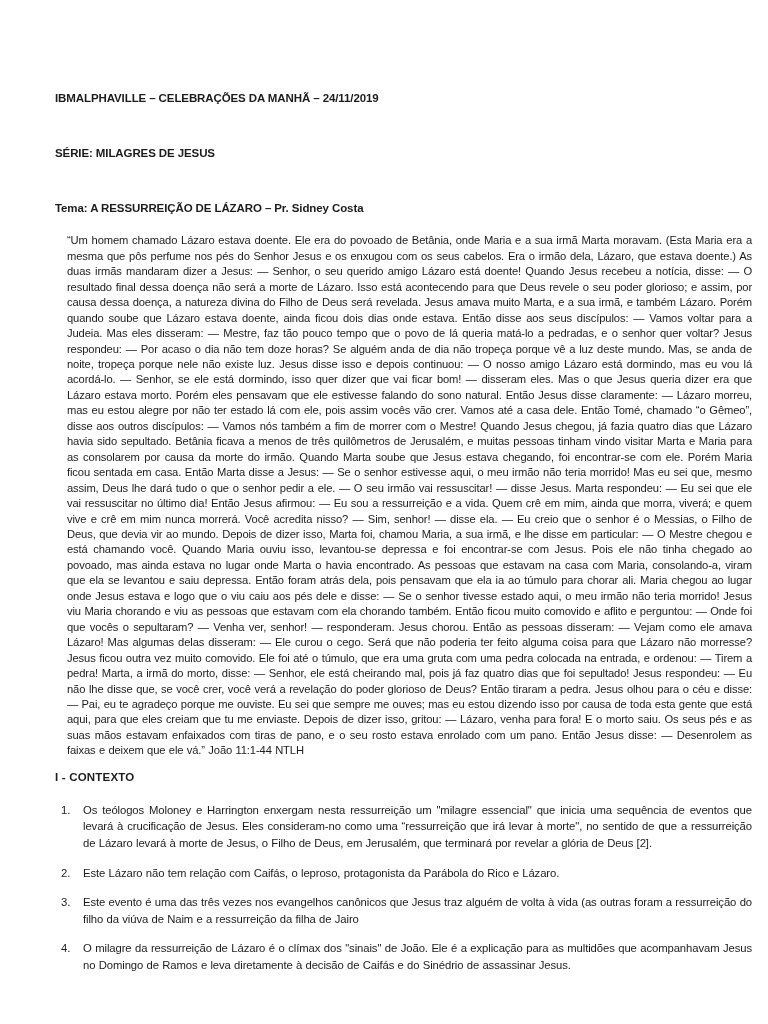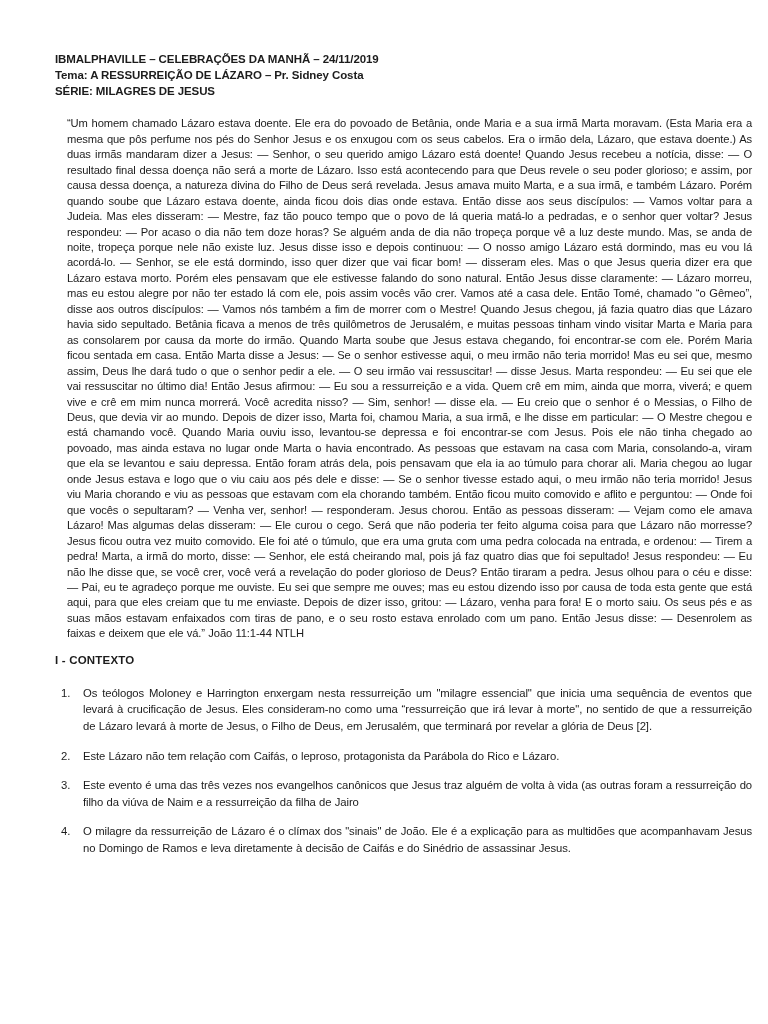--- a/index.html
+++ b/index.html
@@ -20,20 +20,21 @@
     height: 1024px;
     padding: 52px 16px 0 55px;
     background: #ffffff;
   }
   .doc-header .h-line {
     font-weight: 700;
     font-size: 11.5px;
     line-height: 15.8px;
     white-space: pre-wrap;
     letter-spacing: -0.1px;
+    margin-top: 39px;
   }
   .scripture {
     margin: 17px 0 0 12px;
     font-size: 11.2px;
     line-height: 15.45px;
     text-align: justify;
     letter-spacing: -0.12px;
     word-spacing: 0.4px;
   }
   .section-title {
@@ -65,22 +66,22 @@
     word-spacing: 0.3px;
   }
 </style>
 </head>
 <body>
 
 <div class="page">
 
   <header class="doc-header">
     <div class="h-line">IBMALPHAVILLE – CELEBRAÇÕES DA MANHÃ – 24/11/2019</div>
+    <div class="h-line">SÉRIE: MILAGRES DE JESUS</div>
     <div class="h-line">Tema: A RESSURREIÇÃO DE LÁZARO – Pr. Sidney Costa</div>
-    <div class="h-line">SÉRIE: MILAGRES DE JESUS</div>
   </header>
 
   <p class="scripture">“Um homem chamado Lázaro estava doente. Ele era do povoado de Betânia, onde Maria e a sua irmã Marta moravam. (Esta Maria era a mesma que pôs perfume nos pés do Senhor Jesus e os enxugou com os seus cabelos. Era o irmão dela, Lázaro, que estava doente.) As duas irmãs mandaram dizer a Jesus: — Senhor, o seu querido amigo Lázaro está doente! Quando Jesus recebeu a notícia, disse: — O resultado final dessa doença não será a morte de Lázaro. Isso está acontecendo para que Deus revele o seu poder glorioso; e assim, por causa dessa doença, a natureza divina do Filho de Deus será revelada. Jesus amava muito Marta, e a sua irmã, e também Lázaro. Porém quando soube que Lázaro estava doente, ainda ficou dois dias onde estava. Então disse aos seus discípulos: — Vamos voltar para a Judeia. Mas eles disseram: — Mestre, faz tão pouco tempo que o povo de lá queria matá-lo a pedradas, e o senhor quer voltar? Jesus respondeu: — Por acaso o dia não tem doze horas? Se alguém anda de dia não tropeça porque vê a luz deste mundo. Mas, se anda de noite, tropeça porque nele não existe luz. Jesus disse isso e depois continuou: — O nosso amigo Lázaro está dormindo, mas eu vou lá acordá-lo. — Senhor, se ele está dormindo, isso quer dizer que vai ficar bom! — disseram eles. Mas o que Jesus queria dizer era que Lázaro estava morto. Porém eles pensavam que ele estivesse falando do sono natural. Então Jesus disse claramente: — Lázaro morreu, mas eu estou alegre por não ter estado lá com ele, pois assim vocês vão crer. Vamos até a casa dele. Então Tomé, chamado “o Gêmeo”, disse aos outros discípulos: — Vamos nós também a fim de morrer com o Mestre! Quando Jesus chegou, já fazia quatro dias que Lázaro havia sido sepultado. Betânia ficava a menos de três quilômetros de Jerusalém, e muitas pessoas tinham vindo visitar Marta e Maria para as consolarem por causa da morte do irmão. Quando Marta soube que Jesus estava chegando, foi encontrar-se com ele. Porém Maria ficou sentada em casa. Então Marta disse a Jesus: — Se o senhor estivesse aqui, o meu irmão não teria morrido! Mas eu sei que, mesmo assim, Deus lhe dará tudo o que o senhor pedir a ele. — O seu irmão vai ressuscitar! — disse Jesus. Marta respondeu: — Eu sei que ele vai ressuscitar no último dia! Então Jesus afirmou: — Eu sou a ressurreição e a vida. Quem crê em mim, ainda que morra, viverá; e quem vive e crê em mim nunca morrerá. Você acredita nisso? — Sim, senhor! — disse ela. — Eu creio que o senhor é o Messias, o Filho de Deus, que devia vir ao mundo. Depois de dizer isso, Marta foi, chamou Maria, a sua irmã, e lhe disse em particular: — O Mestre chegou e está chamando você. Quando Maria ouviu isso, levantou-se depressa e foi encontrar-se com Jesus. Pois ele não tinha chegado ao povoado, mas ainda estava no lugar onde Marta o havia encontrado. As pessoas que estavam na casa com Maria, consolando-a, viram que ela se levantou e saiu depressa. Então foram atrás dela, pois pensavam que ela ia ao túmulo para chorar ali. Maria chegou ao lugar onde Jesus estava e logo que o viu caiu aos pés dele e disse: — Se o senhor tivesse estado aqui, o meu irmão não teria morrido! Jesus viu Maria chorando e viu as pessoas que estavam com ela chorando também. Então ficou muito comovido e aflito e perguntou: — Onde foi que vocês o sepultaram? — Venha ver, senhor! — responderam. Jesus chorou. Então as pessoas disseram: — Vejam como ele amava Lázaro! Mas algumas delas disseram: — Ele curou o cego. Será que não poderia ter feito alguma coisa para que Lázaro não morresse? Jesus ficou outra vez muito comovido. Ele foi até o túmulo, que era uma gruta com uma pedra colocada na entrada, e ordenou: — Tirem a pedra! Marta, a irmã do morto, disse: — Senhor, ele está cheirando mal, pois já faz quatro dias que foi sepultado! Jesus respondeu: — Eu não lhe disse que, se você crer, você verá a revelação do poder glorioso de Deus? Então tiraram a pedra. Jesus olhou para o céu e disse: — Pai, eu te agradeço porque me ouviste. Eu sei que sempre me ouves; mas eu estou dizendo isso por causa de toda esta gente que está aqui, para que eles creiam que tu me enviaste. Depois de dizer isso, gritou: — Lázaro, venha para fora! E o morto saiu. Os seus pés e as suas mãos estavam enfaixados com tiras de pano, e o seu rosto estava enrolado com um pano. Então Jesus disse: — Desenrolem as faixas e deixem que ele vá.” João 11:1-44 NTLH</p>
 
   <div class="section-title">I - CONTEXTO</div>
 
   <div class="context-list">
     <div class="item">
       <span class="num">1.</span>
       <span class="itxt">Os teólogos Moloney e Harrington enxergam nesta ressurreição um "milagre essencial" que inicia uma sequência de eventos que levará à crucificação de Jesus. Eles consideram-no como uma “ressurreição que irá levar à morte", no sentido de que a ressurreição de Lázaro levará à morte de Jesus, o Filho de Deus, em Jerusalém, que terminará por revelar a glória de Deus [2].</span>

